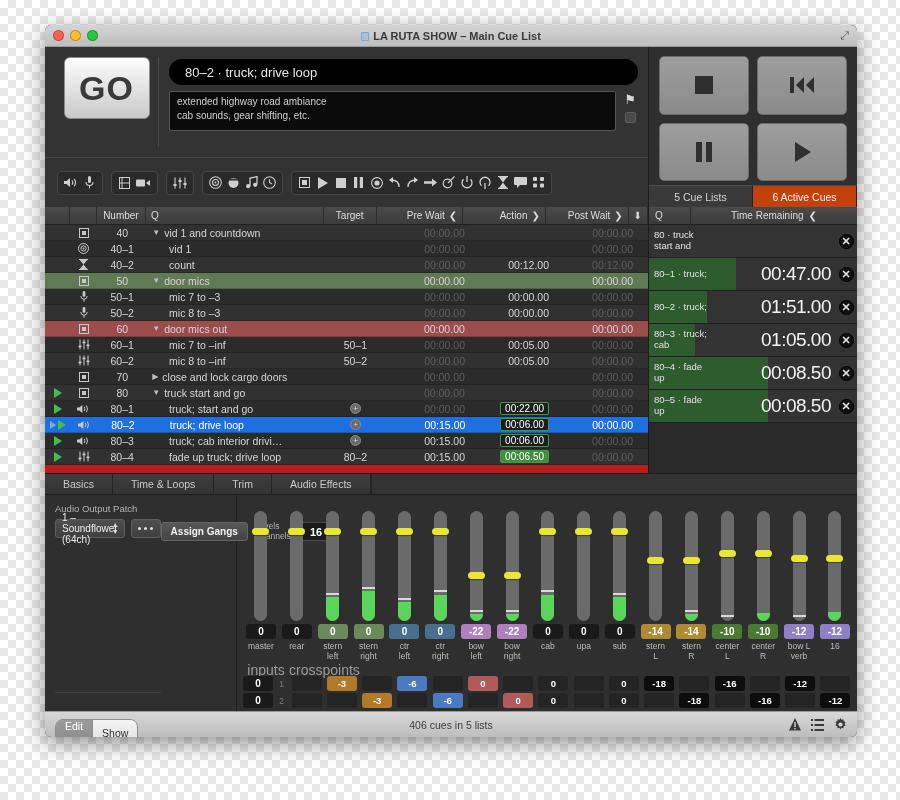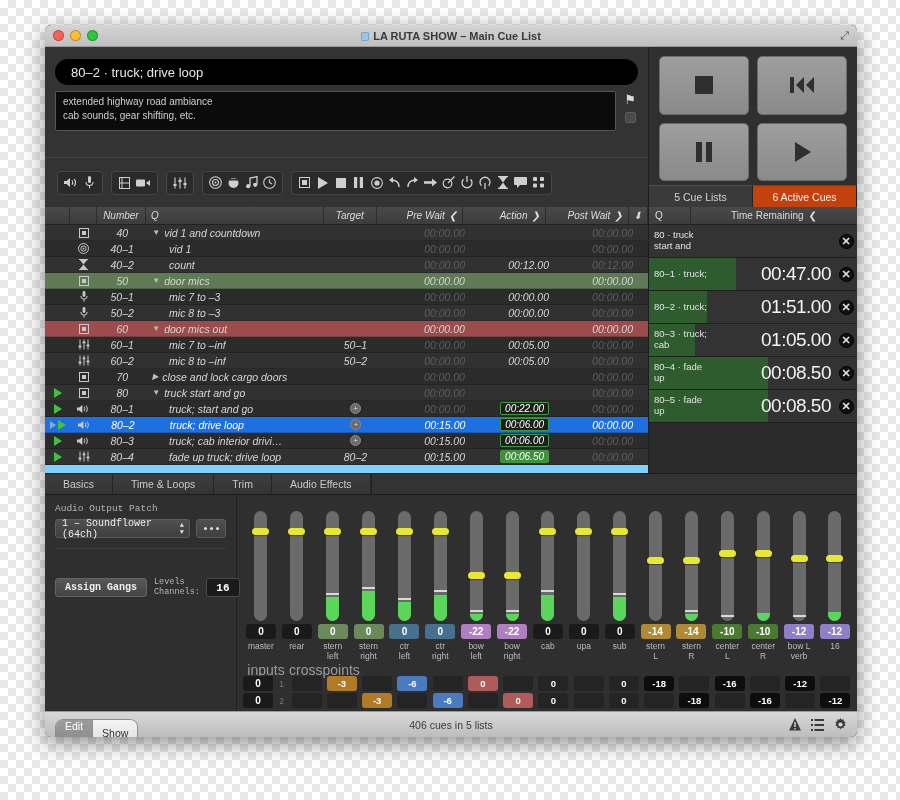--- a/index.html
+++ b/index.html
@@ -125,21 +125,21 @@
     font-size:10.5px; color:#d2d2d2; background:#3a3a3a;
     border-top:1px solid #4d4d4d; border-right:1px solid #222;
     cursor:pointer;
   }
   .ltab.active{ background:#c2410c; color:#f1f1f1; }
 
   
   .middle{ display:flex; flex:0 0 266px; min-height:0; }
   .cuelist{
     width:604px; display:flex; flex-direction:column;
-    border-right:1px solid #1d1d1d; background:#7dd3fc;font-style:italic;
+    border-right:1px solid #1d1d1d; background:#b91c1c;
   }
   .clhead{
     display:flex; height:18px; flex:0 0 18px;
     background:linear-gradient(#4a4a4a,#3c3c3c);
     border-bottom:1px solid #222;
     font-size:10px; color:#dcdcdc; align-items:center;
   }
   .clhead > div{ border-right:1px solid #2c2c2c; height:100%;
     display:flex;align-items:center; padding:0 5px; }
   .c-flag{width:26px}
@@ -245,22 +245,22 @@
     border-right:1px solid #242424;
     cursor:pointer;
   }
   .itab.active{ background:#ebebeb; color:#1c1c1c; font-weight:bold; }
   .itab-filler{ flex:1; background:#333; border-left:1px solid #242424;}
 
   
   .inspector{ flex:1; display:flex; min-height:0; background:#2f2f2f; }
   .insp-left{
     width:192px; border-right:1px solid #202020;
-    display:flex;flex-direction:column;
-    padding:8px 10px; gap:0;font-family:Liberation Mono, monospace;
+    display:flex;flex-direction:row;
+    padding:8px 10px; gap:0;
   }
   .insp-sec{ padding-bottom:10px; border-bottom:1px solid #3f3f3f; margin-bottom:10px;}
   .insp-sec:last-child{border-bottom:none;margin-top:19px;}
   .sec-label{ font-size:9.5px; color:#b4b4b4; margin-bottom:5px; }
   .selectrow{ display:flex; gap:6px; align-items:center; }
   .select{
     flex:1; height:19px; border-radius:3px;
     background:linear-gradient(#4f4f4f,#3f3f3f);
     border:1px solid #5d5d5d;
     display:flex;align-items:center; padding:0 6px;
@@ -379,20 +379,23 @@
     </div>
     <div class="titletext">
       <span class="title-doc-icon"></span><span>LA RUTA SHOW – Main Cue List</span>
     </div>
     <div class="expand-icon">⤢</div>
   </div>
 
   <div class="top">
     <div class="top-left">
       <div class="top-left-upper">
+        <div class="go-wrap">
+          <div class="go-btn">GO</div>
+        </div>
         <div class="cue-fields">
           <div class="cue-title-field">80–2 · truck; drive loop</div>
           <div class="notes-row">
             <div class="cue-notes-field" style="white-space:pre-line;">extended highway road ambiance
 cab sounds, gear shifting, etc.</div>
             <div class="flag-col">
               <span class="flag-icon">⚑</span>
               <span class="flag-box"></span>
             </div>
           </div>

